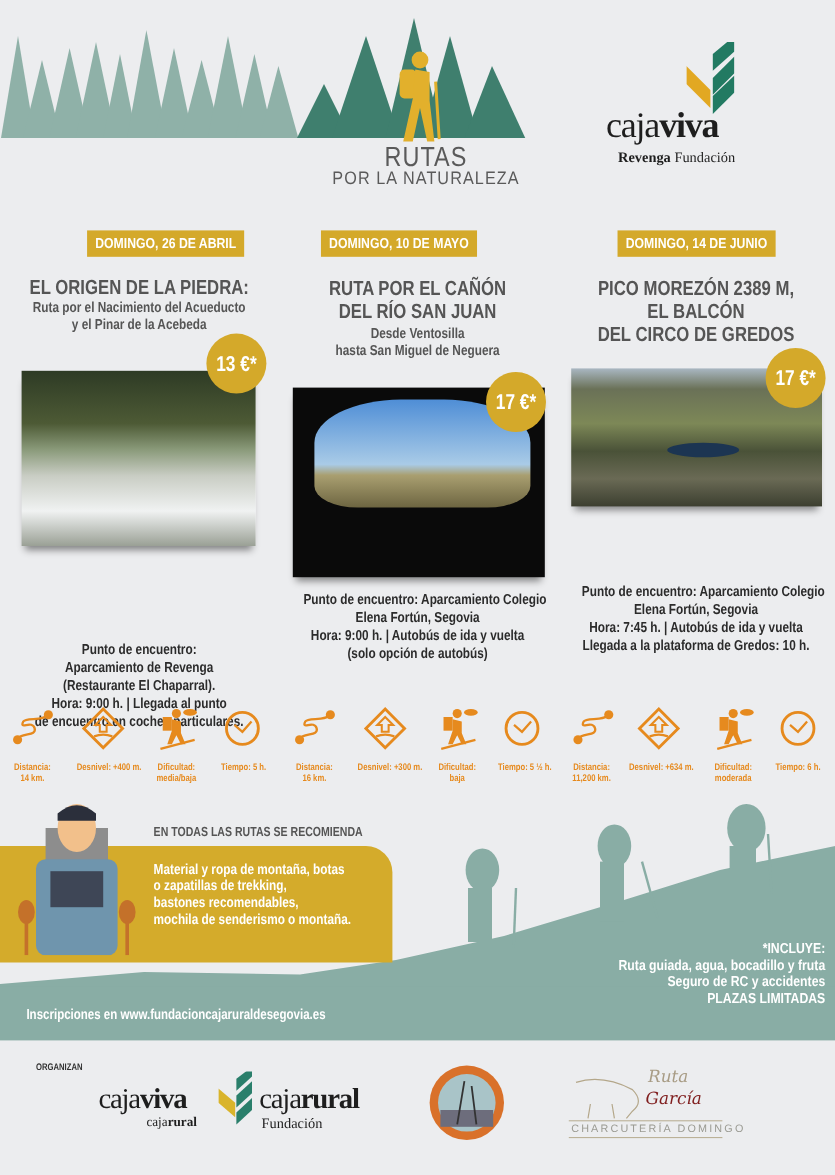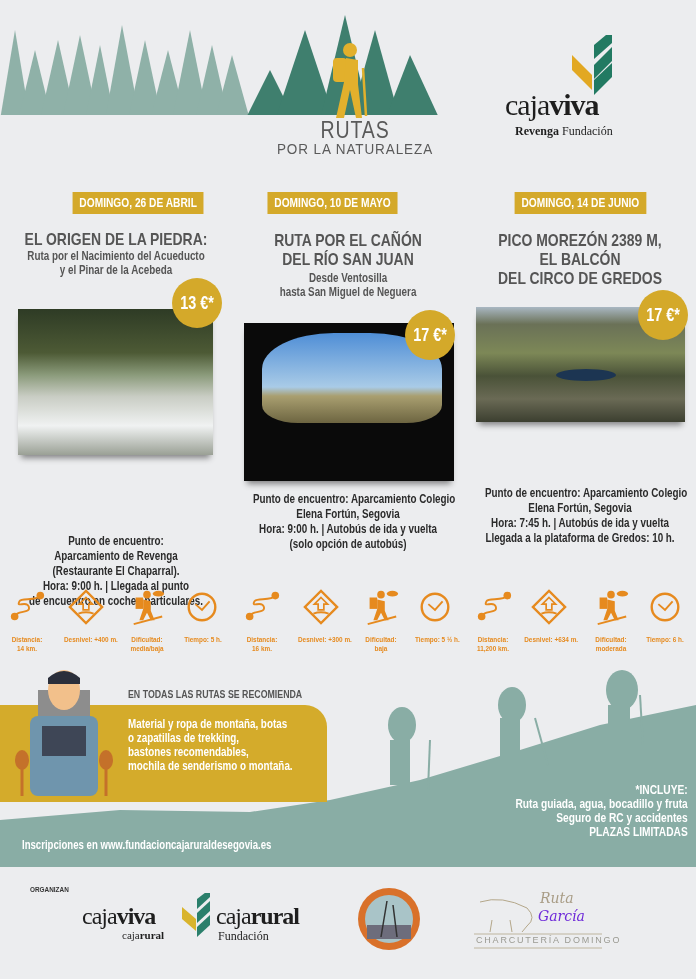--- a/index.html
+++ b/index.html
@@ -334,14 +334,14 @@
   <line x1="30" y1="14" x2="24" y2="50" stroke="#333" stroke-width="1.5"></line>
   <line x1="36" y1="18" x2="40" y2="50" stroke="#333" stroke-width="1.5"></line>
 </svg>
 
 <svg class="abs" style="left:472px;top:890px;width:135px;height:62px;" viewBox="0 0 135 62">
   <path d="M8 12 Q30 5 55 18 Q65 28 55 36 L50 42 M20 30 L18 42 M38 30 L40 42" fill="none" stroke="#b4a78a" stroke-width="1"></path>
   <line x1="2" y1="44" x2="130" y2="44" stroke="#b4a78a" stroke-width="0.8"></line>
   <line x1="2" y1="58" x2="130" y2="58" stroke="#b4a78a" stroke-width="0.8"></line>
 </svg>
 <div class="abs" style="left:540px;top:890px;font-family:'DejaVu Serif',serif;font-style:italic;font-size:14px;color:#a89c85;">Ruta</div>
-<div class="abs" style="left:538px;top:908px;font-family:'DejaVu Serif',serif;font-style:italic;font-size:14px;color:#6d28d9;">García</div>
+<div class="abs" style="left:538px;top:908px;font-family:'DejaVu Serif',serif;font-style:italic;font-size:14px;color:#7f1d1d;">García</div>
 <div class="abs" style="left:476px;top:935px;font-size:9px;letter-spacing:1.8px;color:#9a9a92;">CHARCUTERÍA DOMINGO</div>
 
 </body></html>

